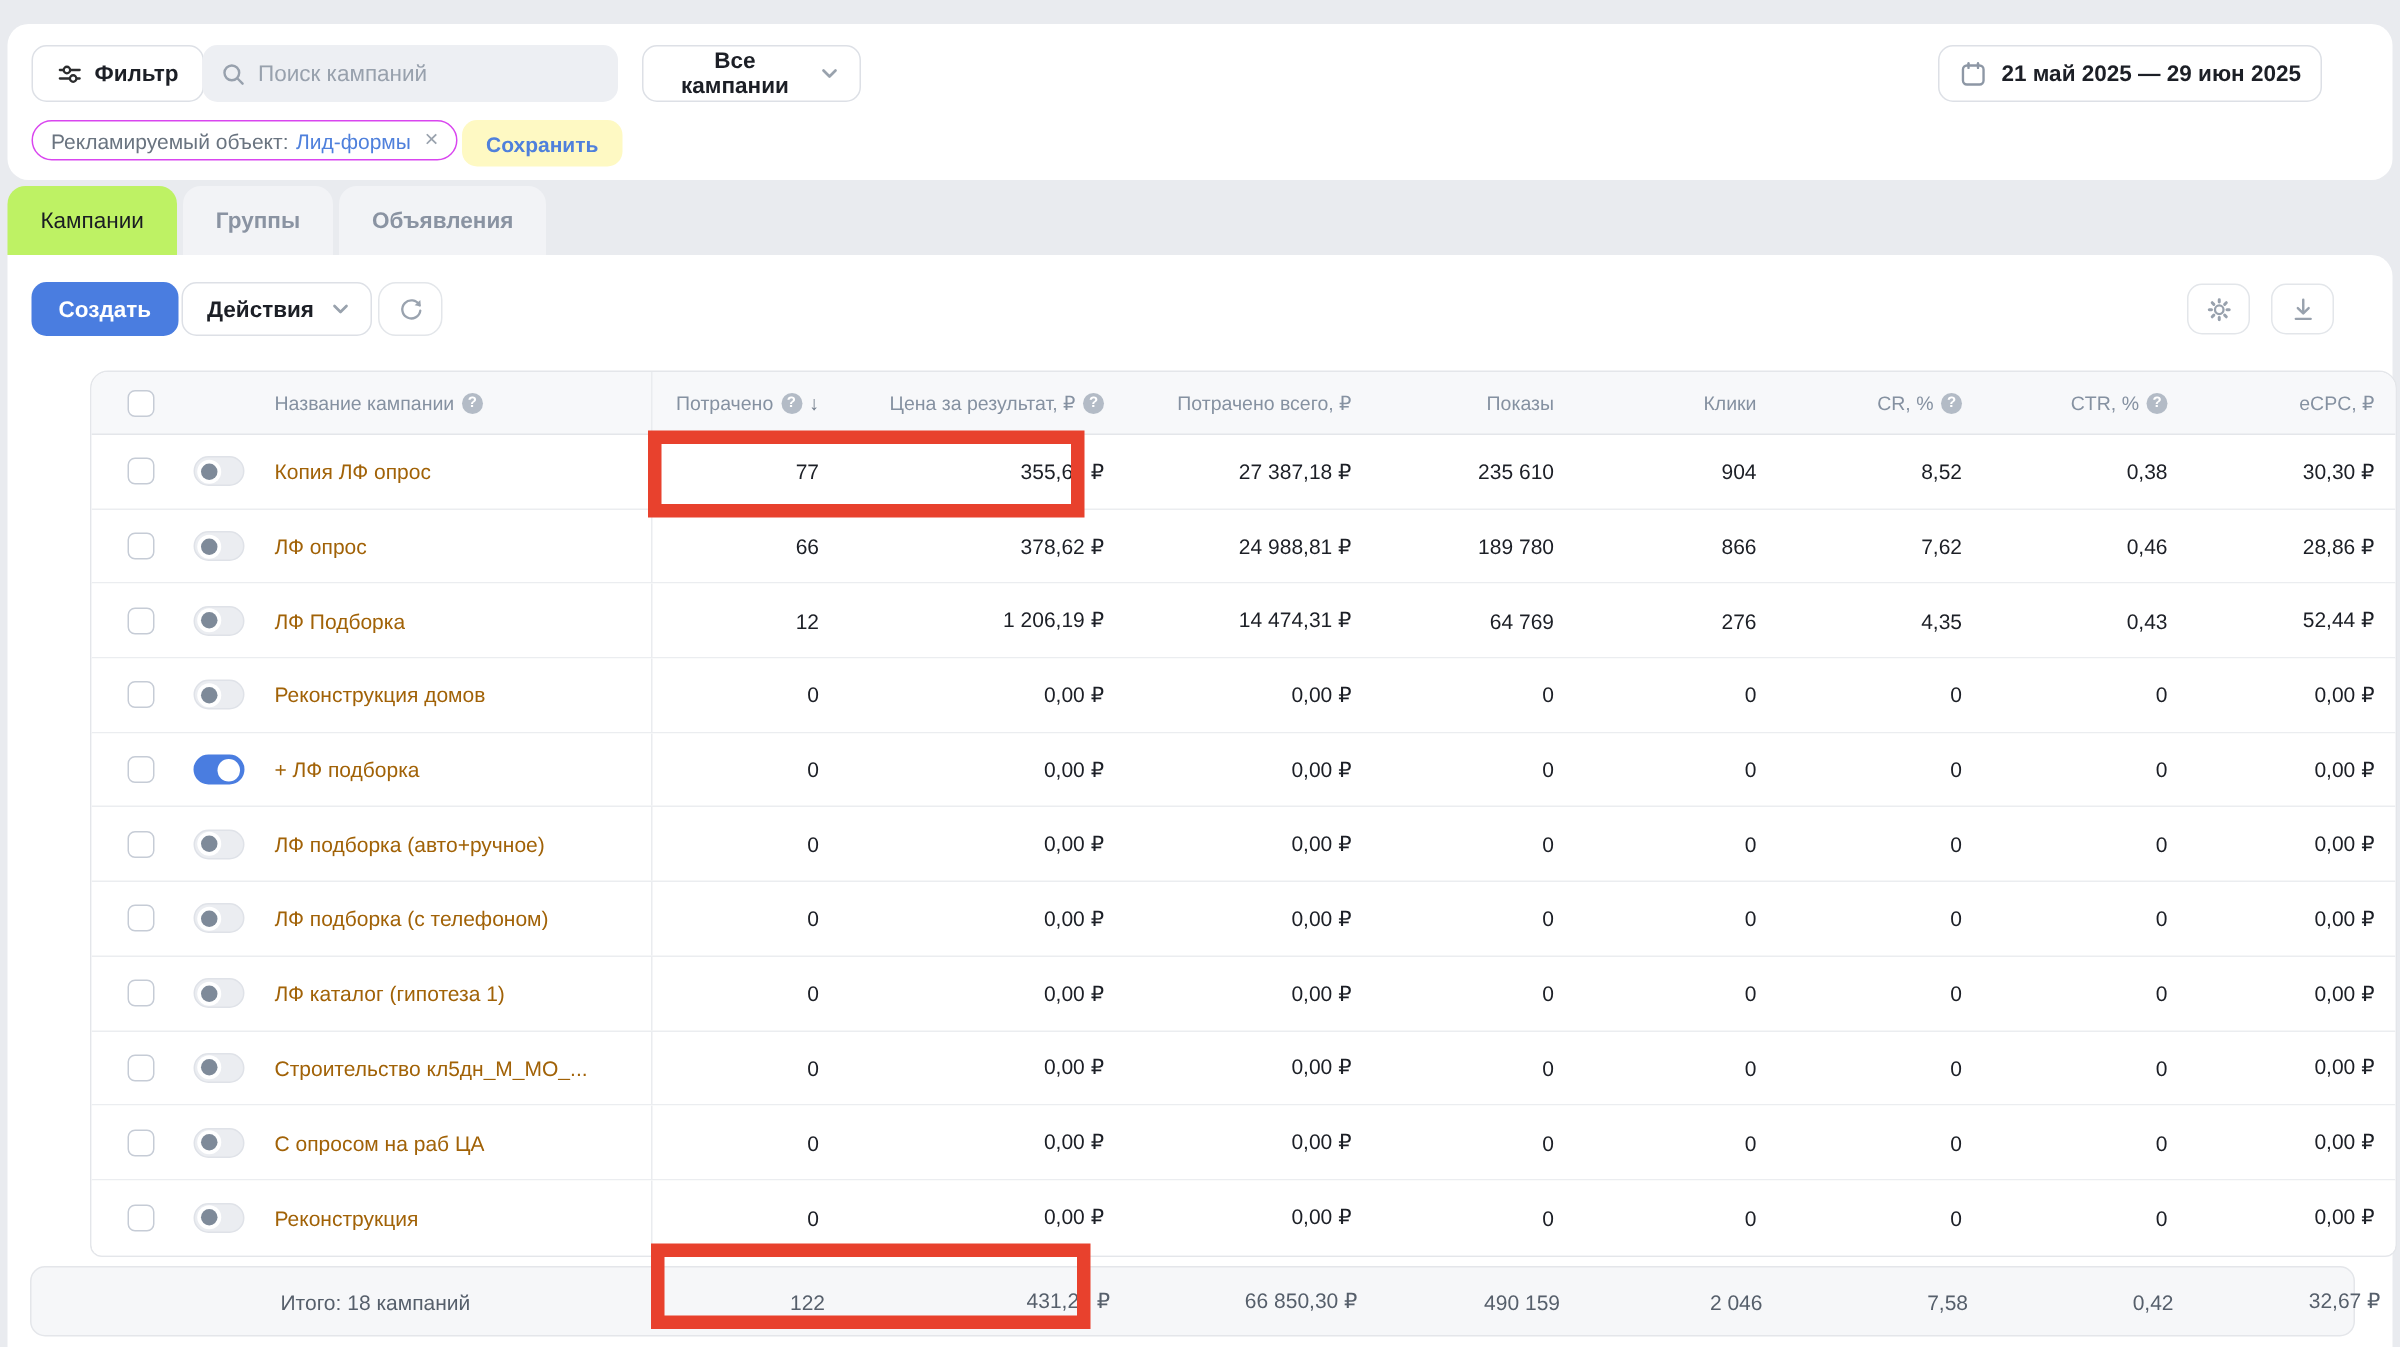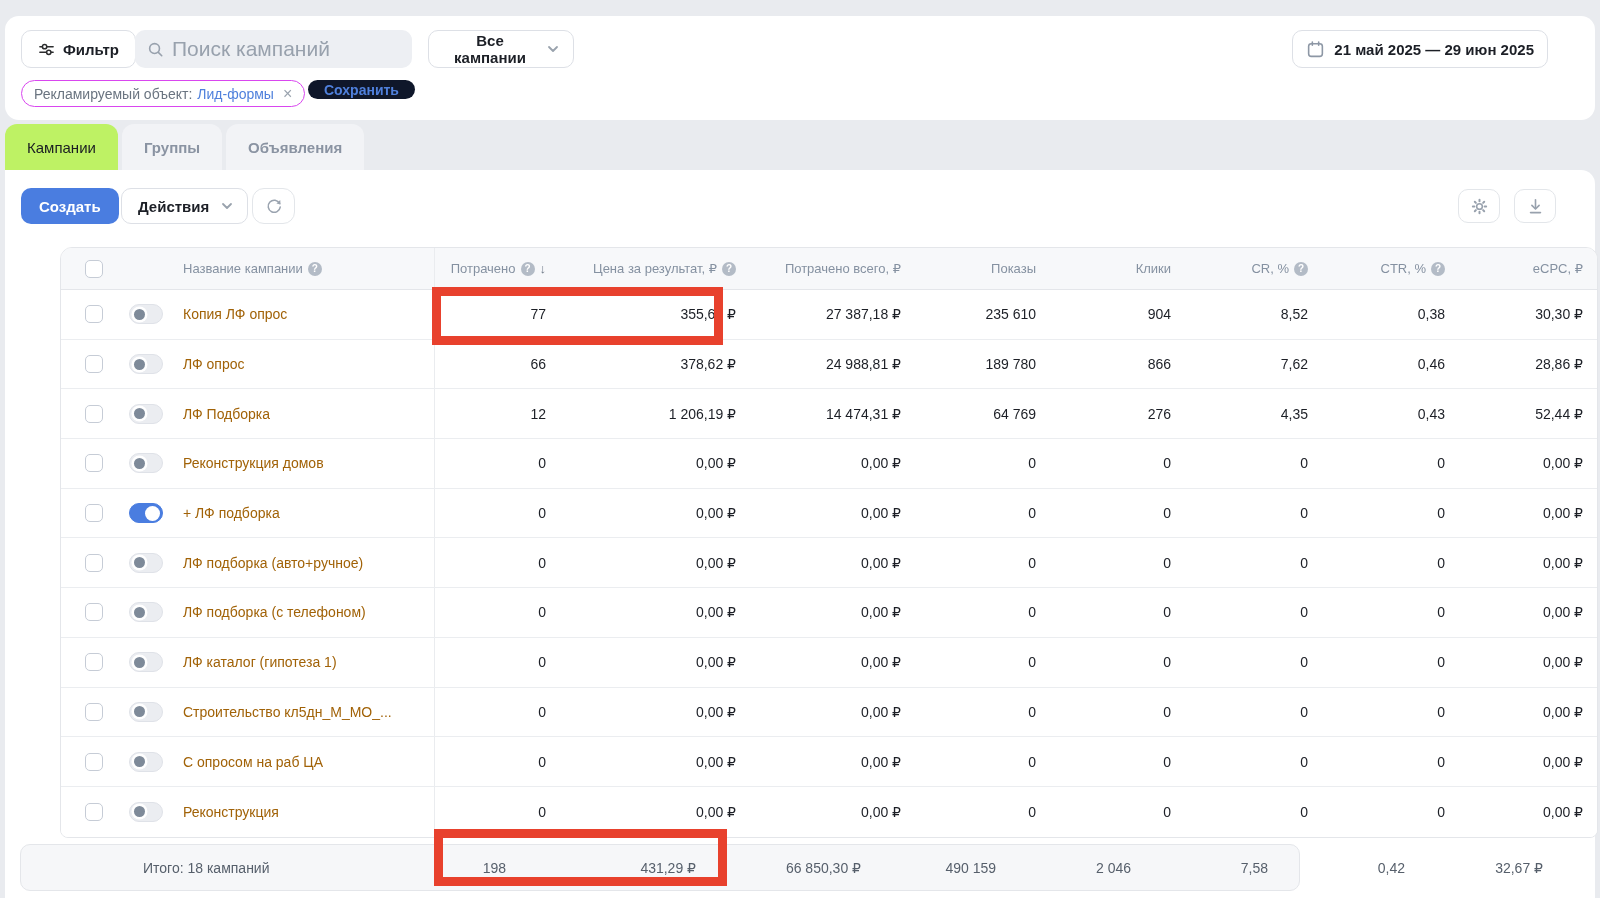--- a/index.html
+++ b/index.html
@@ -13,32 +13,32 @@
   
   .top-card { position:absolute; left:5px; top:16px; width:1590px; height:104px;
     background:#fff; border-radius:14px; }
   .btn { display:inline-flex; align-items:center; gap:8px; background:#fff;
     border:1px solid #dde0e6; border-radius:10px; height:38px; padding:0 16px;
     font-size:15px; font-weight:700; color:#1c1f26; cursor:pointer; }
   .filter-btn { position:absolute; left:16px; top:14px; }
   .search-wrap { position:absolute; left:130px; top:14px; width:277px; height:38px;
     background:#edeff3; border-radius:10px; display:flex; align-items:center; padding:0 12px; gap:8px; }
   .search-wrap input { border:none; outline:none; background:transparent; flex:1;
-    font-size:21px; color:#1c1f26; font-family:inherit; }
+    font-size:15px; color:#1c1f26; font-family:inherit; }
   .search-wrap input::placeholder { color:#98a1ad; }
   .scope-select { position:absolute; left:423px; top:14px; width:146px; justify-content:flex-end; padding:0 12px 0 14px; }
   .date-btn { position:absolute; right:47px; top:14px; gap:9px; padding:0 13px; }
 
   .chip { position:absolute; left:16px; top:64px; height:27px; display:inline-flex; align-items:center;
     background:#fff; border:1px solid #d946ef; border-radius:16px; padding:4px 12px; font-size:14px; }
   .chip .chip-label { color:#6a7480; }
   .chip .chip-value { color:#4f80dc; margin-left:5px; }
   .chip .chip-x { color:#9aa3ae; margin-left:9px; font-size:16px; line-height:1; cursor:pointer; }
-  .save-btn { position:absolute; left:303px; top:64px; height:19px; display:inline-flex; align-items:center;
-    background:#0f172a; border:none; border-radius:10px; padding:0 16px; font-size:14px; font-weight:700;
+  .save-btn { position:absolute; left:303px; top:64px; height:31px; display:inline-flex; align-items:center;
+    background:#fef9c3; border:none; border-radius:10px; padding:0 16px; font-size:14px; font-weight:700;
     color:#4f80dc; cursor:pointer; font-family:inherit; }
 
   
   .tabs { position:absolute; left:5px; top:124px; height:46px; display:flex; gap:4px; }
   .tab { height:46px; display:flex; align-items:center; padding:0 22px; border-radius:12px 12px 0 0;
     font-size:15px; font-weight:600; color:#8a93a2; background:#f2f3f6; cursor:pointer; }
   .tab.active { background:#bef264; color:#1a1d22; font-weight:400; }
 
   
   .content { position:absolute; left:5px; top:170px; width:1590px; height:728px;
@@ -79,22 +79,22 @@
     position:relative; display:inline-block; cursor:pointer; flex:none; }
   .toggle .knob { position:absolute; left:4px; top:3.5px; width:11px; height:11px; border-radius:50%;
     background:#7e8a99; box-shadow:0 0 0 2.5px #fff; }
   .toggle.on { background:#4a7de0; border-color:#4a7de0; }
   .toggle.on .knob { left:auto; right:2px; top:1.5px; width:15px; height:15px; background:#fff; box-shadow:none; }
 
   .help { width:14px; height:14px; border-radius:50%; background:#b3bbc6; color:#fff; font-size:10px;
     font-weight:700; display:inline-flex; align-items:center; justify-content:center; flex:none; }
   .sort-arrow { color:#6f7a88; font-size:13px; }
 
-  .tfoot { position:absolute; left:15px; top:674px; width:1280px; height:47px; background:#f6f7f9;
-    border:1px solid #e4e6ea; border-radius:10px; color:#565f6b; }
+  .tfoot { position:absolute; left:15px; top:674px; width:1550px; height:47px; background:#f6f7f9;
+    border:1px solid #e4e6ea; border-radius:10px; color:#565f6b;padding-left:44px; }
   .tfoot .cell { color:#565f6b; }
   .t-label { grid-column:3; padding-left:12px; }
 
   
   .hl { position:absolute; border:9px solid #e8412d; z-index:50; pointer-events:none; background:transparent; }
   .hl1 { left:432px; top:287px; width:291px; height:58px; }
   .hl2 { left:434px; top:829px; width:293px; height:57px; }
 
   svg { display:block; flex:none; }
 </style>
@@ -490,21 +490,21 @@
     <div class="cell num v">0</div>
     <div class="cell num v">0</div>
     <div class="cell num v">0</div>
     <div class="cell num v c-ecpc">0,00 ₽</div>
   </div>
 </div>
   </div>
 
   <div class="grid tfoot">
     <div class="cell t-label">Итого: 18 кампаний</div>
-    <div class="cell num">198</div>
+    <div class="cell num">122</div>
     <div class="cell num">431,29 ₽</div>
     <div class="cell num">66 850,30 ₽</div>
     <div class="cell num">490 159</div>
     <div class="cell num">2 046</div>
     <div class="cell num">7,58</div>
     <div class="cell num">0,42</div>
     <div class="cell num c-ecpc">32,67 ₽</div>
   </div>
 </div>
 

